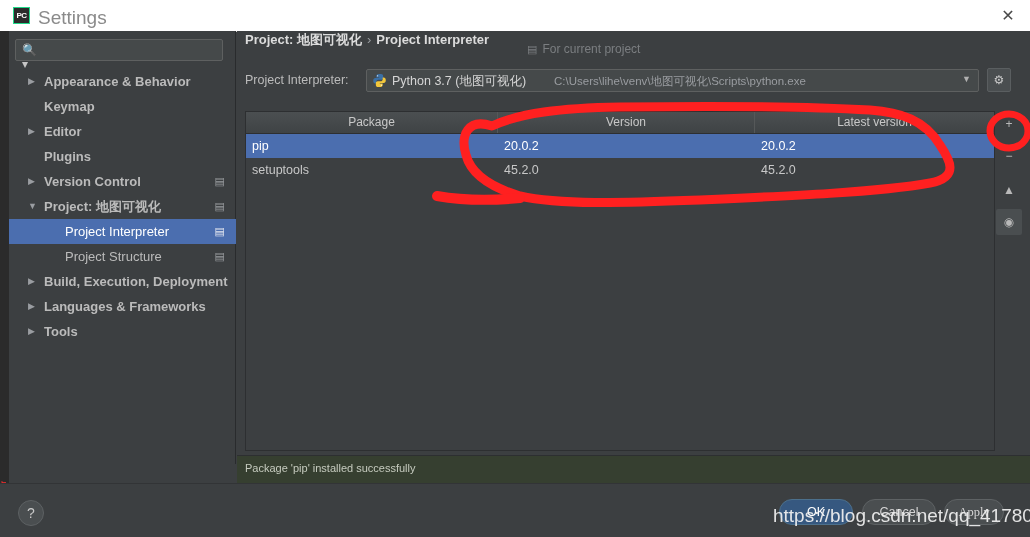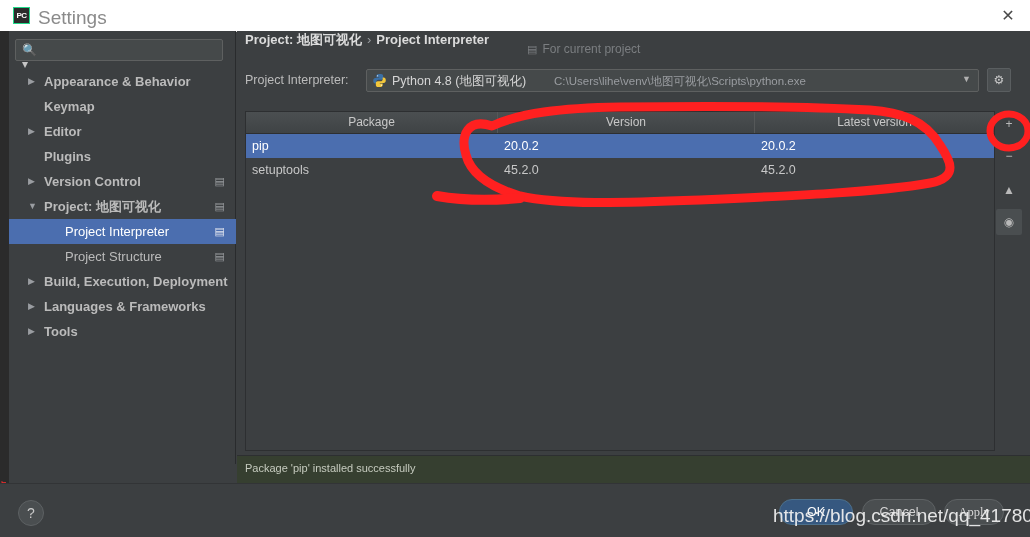--- a/index.html
+++ b/index.html
@@ -272,21 +272,21 @@
 
   <div id="interp-label">Project Interpreter:</div>
 
   <div id="interp-combo">
     <svg id="py-icon" viewBox="0 0 16 16">
       <path d="M7.6 1C5.6 1 4.6 1.9 4.6 3.2v1.6h3.1v0.5H3.5C2.2 5.3 1.3 6.2 1.3 8.2s0.9 2.9 2.2 2.9h1.1V9.3c0-1.3 1-2.2 2.3-2.2h3c1.1 0 2-0.8 2-1.9V3.2C11.9 1.9 10.9 1 9.6 1H7.6z" fill="#3a6fa5"></path>
       <circle cx="6" cy="3" r="0.62" fill="#ffffff"></circle>
       <path d="M8.4 15c2 0 3-0.9 3-2.2v-1.6H8.3v-0.5h4.2c1.3 0 2.2-0.9 2.2-2.9s-0.9-2.9-2.2-2.9h-1.1v1.8c0 1.3-1 2.2-2.3 2.2h-3c-1.1 0-2 0.8-2 1.9v1.9C4.1 14.1 5.1 15 6.4 15h2z" fill="#f2c73b"></path>
       <circle cx="10" cy="13" r="0.62" fill="#ffffff"></circle>
     </svg>
-    <div id="interp-name">Python 4.8 (地图可视化)</div>
+    <div id="interp-name">Python 3.7 (地图可视化)</div>
     <div id="interp-path">C:\Users\lihe\venv\地图可视化\Scripts\python.exe</div>
     <div id="combo-arrow">▼</div>
   </div>
 
   <div id="gear-btn">
     <span>⚙</span>
   </div>
 
   <div id="table">
     <div id="thead">

